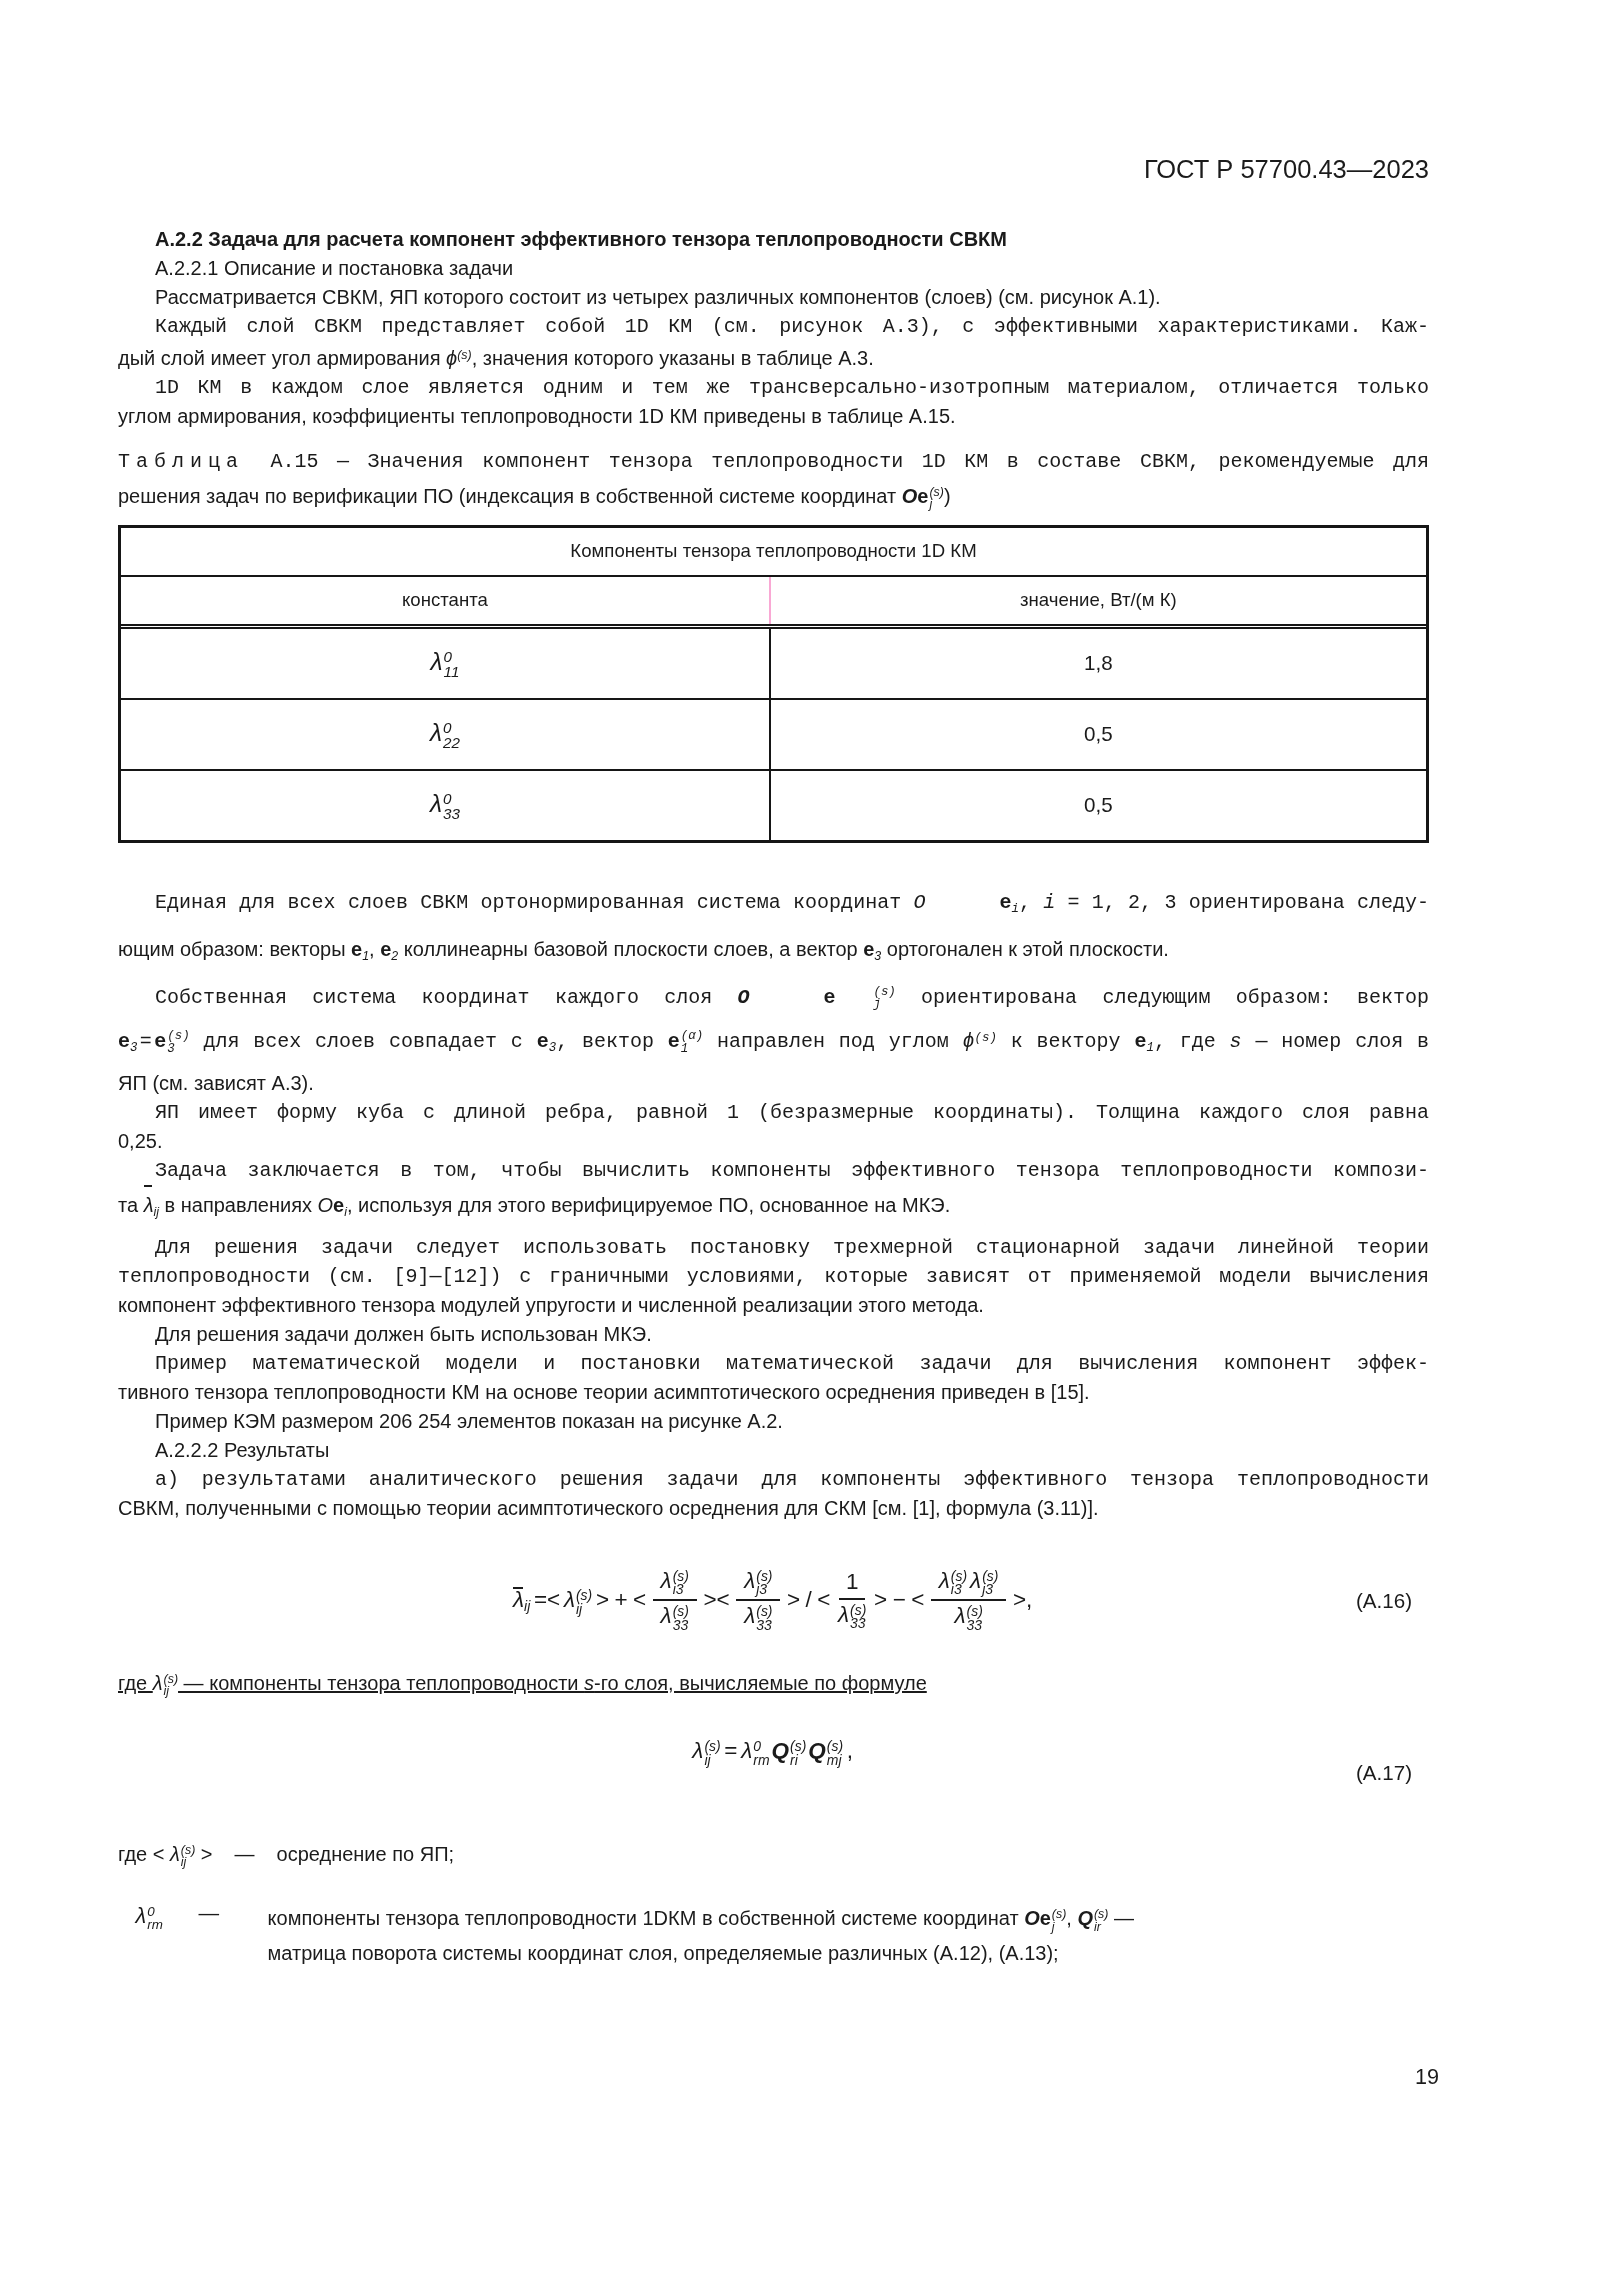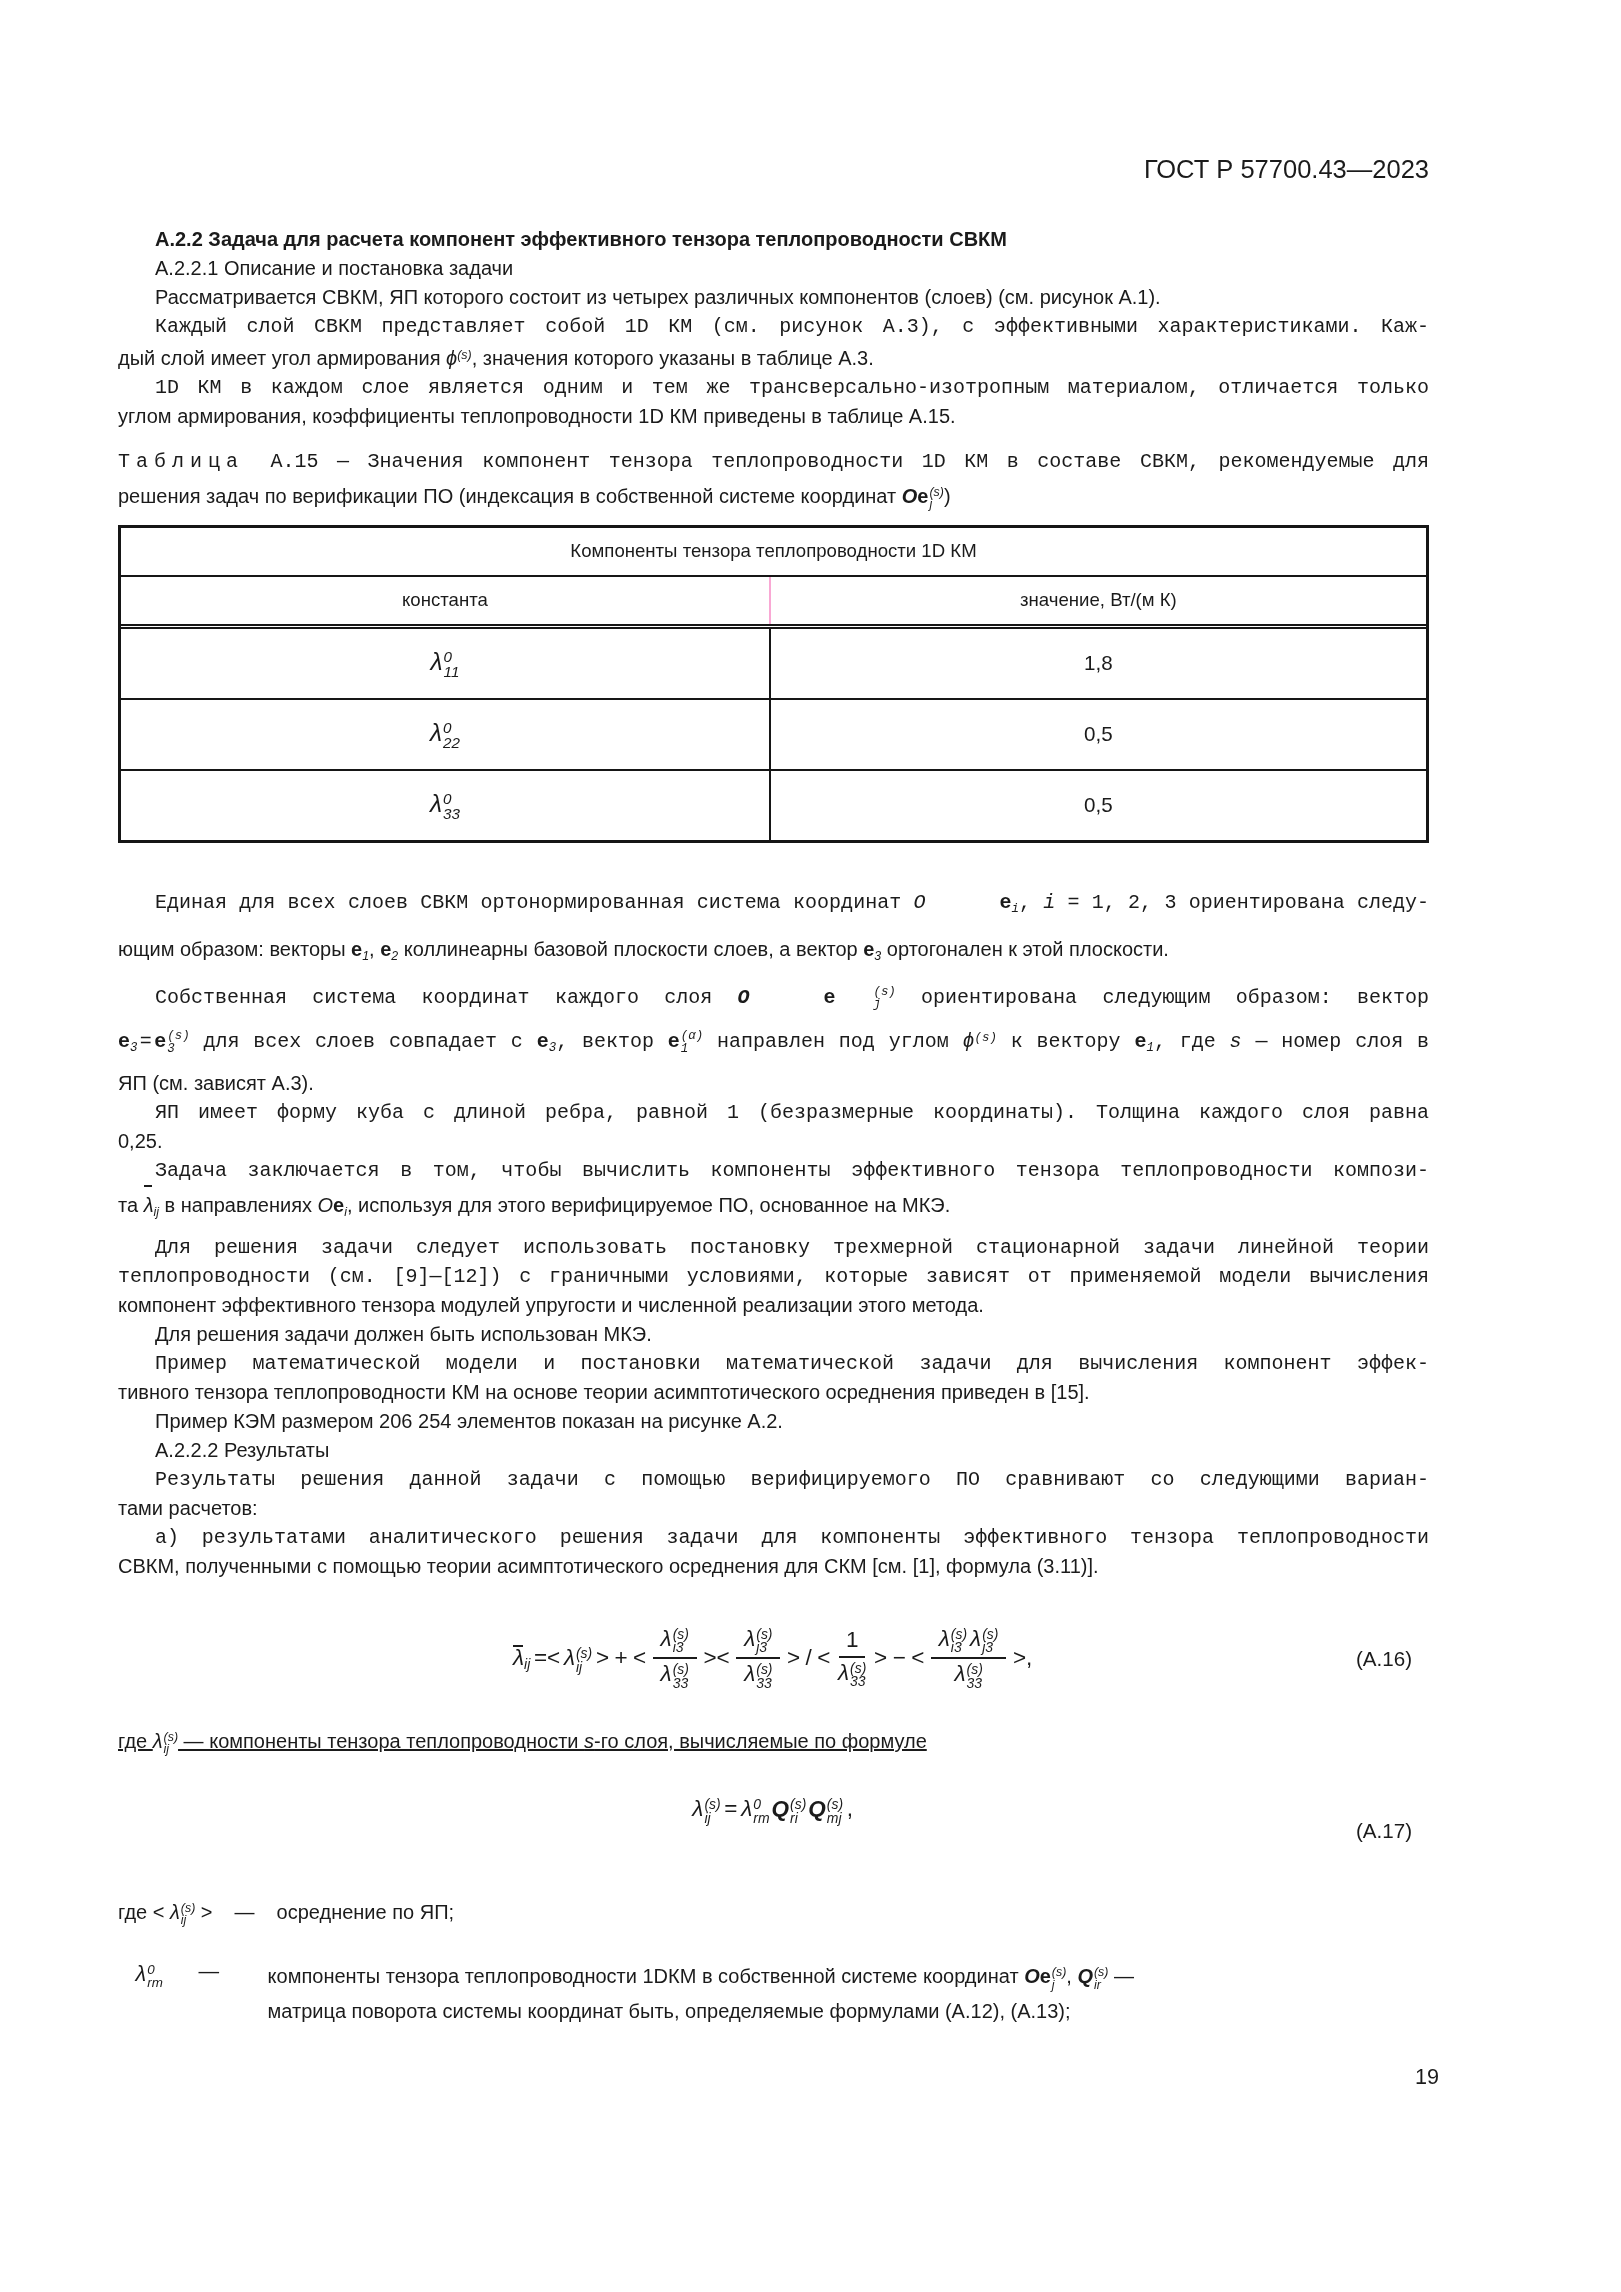--- a/index.html
+++ b/index.html
@@ -173,24 +173,20 @@
         <div class="ln ind j"><span>Пример математической модели и постановки математической задачи для вычисления компонент эффек-</span></div>
         <div class="ln"><span>тивного тензора теплопроводности КМ на основе теории асимптотического осреднения приведен в [15].</span></div>
       </div>
     <div class="pb">
         <div class="ln ind"><span>Пример КЭМ размером 206 254 элементов показан на рисунке А.2.</span></div>
       </div>
     <div class="pb">
         <div class="ln ind"><span>А.2.2.2 Результаты</span></div>
       </div>
     <div class="pb">
-        <div class="ln ind j"><span>Результаты решения данной задачи с помощью верифицируемого ПО сравнивают со следующими вариан-</span></div>
-        <div class="ln"><span>тами расчетов:</span></div>
-      </div>
-    <div class="pb">
         <div class="ln ind j"><span>а) результатами аналитического решения задачи для компоненты эффективного тензора теплопроводности</span></div>
         <div class="ln"><span>СВКМ, полученными с помощью теории асимптотического осреднения для СКМ [см. [1], формула (3.11)].</span></div>
       </div>
 
     <div class="frm-row frm16">
       <div class="frm"><span class="ms"><span class="mb i ov">λ</span><sub>ij</sub></span><span class="op">=&lt;</span><span class="ms"><span class="mb i">λ</span><span class="stk">
               <span class="r1">(s)</span>
               <span class="r2">ij</span>
             </span></span><span class="op">&gt;</span><span class="op">+</span><span class="op">&lt;</span><span class="fr">
             <span class="fn">
@@ -283,20 +279,20 @@
             </span></span></div>
       <div class="def-dash">—</div>
       <div class="def-desc">
           <div class="ln"><span>компоненты тензора теплопроводности 1DКМ в собственной системе координат </span><span class="bi">O</span><span class="ms"><span class="mb b">e</span><span class="stk">
                 <span class="r1">(s)</span>
                 <span class="r2">j</span>
               </span></span><span>, </span><span class="ms"><span class="mb bi">Q</span><span class="stk">
                 <span class="r1">(s)</span>
                 <span class="r2">ir</span>
               </span></span><span> —</span></div>
-          <div class="ln"><span>матрица поворота системы координат быть, определяемые формулами (А.12), (А.13);</span></div>
+          <div class="ln"><span>матрица поворота системы координат слоя, определяемые различных (А.12), (А.13);</span></div>
         </div>
     </div>
 
   </div>
   <div class="pgnum">19</div>
 </div>
 
 
 </body></html>

